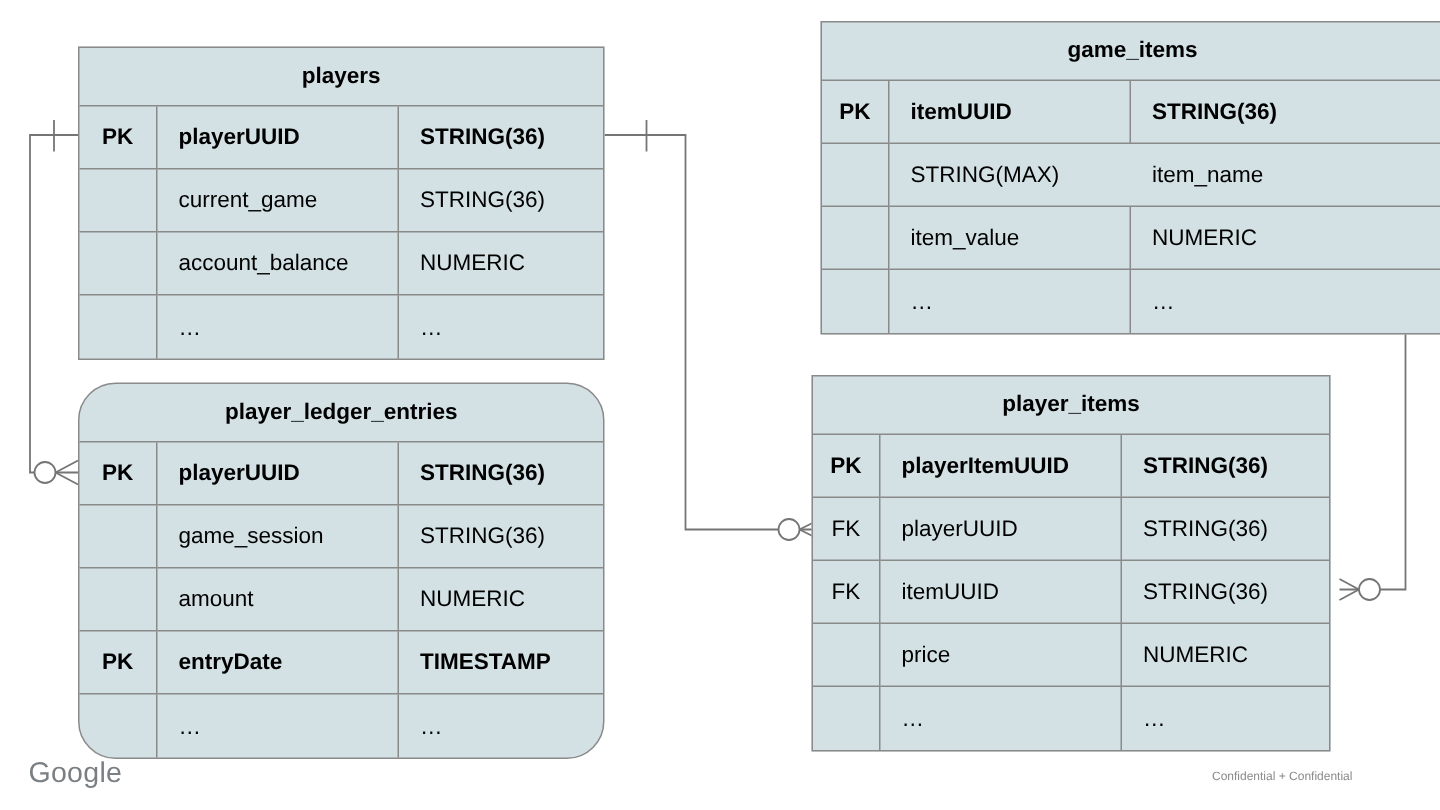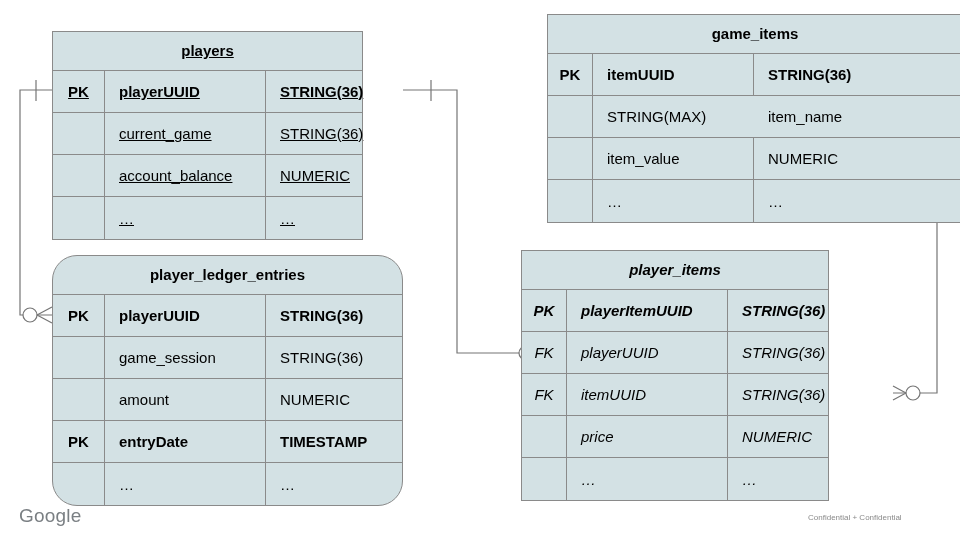--- a/index.html
+++ b/index.html
@@ -54,21 +54,21 @@
     <path d="M533 353 L547 346 M533 353 L547 360"></path>
     <circle cx="526" cy="353" r="7" fill="#ffffff"></circle>
 
     <path d="M893 74 H937 V393 H893"></path>
     <line x1="918" y1="63" x2="918" y2="85"></line>
     <path d="M906 393 L893 386 M906 393 L893 400"></path>
     <circle cx="913" cy="393" r="7" fill="#ffffff"></circle>
   </g>
 </svg>
 
-<div class="db-table cols-left" style="left:52px;  top:31px;  width:311px;text-decoration:underline;">
+<div class="db-table cols-left" style="left:52px;  top:31px;  width:351px;">
     <div class="tbl-title">players</div>
     <div class="tbl-row bold">
       <div class="cell key">PK</div>
       <div class="cell field">playerUUID</div>
       <div class="cell type">STRING(36)</div>
     </div>
     <div class="tbl-row">
       <div class="cell key"></div>
       <div class="cell field">current_game</div>
       <div class="cell type">STRING(36)</div>
@@ -131,21 +131,21 @@
       <div class="cell field">item_value</div>
       <div class="cell type">NUMERIC</div>
     </div>
     <div class="tbl-row">
       <div class="cell key"></div>
       <div class="cell field">…</div>
       <div class="cell type">…</div>
     </div>
   </div>
 
-<div class="db-table cols-right" style="left:521px; top:250px; width:308px;font-style:italic;">
+<div class="db-table cols-right" style="left:541px; top:250px; width:346px;">
     <div class="tbl-title">player_items</div>
     <div class="tbl-row bold">
       <div class="cell key">PK</div>
       <div class="cell field">playerItemUUID</div>
       <div class="cell type">STRING(36)</div>
     </div>
     <div class="tbl-row">
       <div class="cell key">FK</div>
       <div class="cell field">playerUUID</div>
       <div class="cell type">STRING(36)</div>

